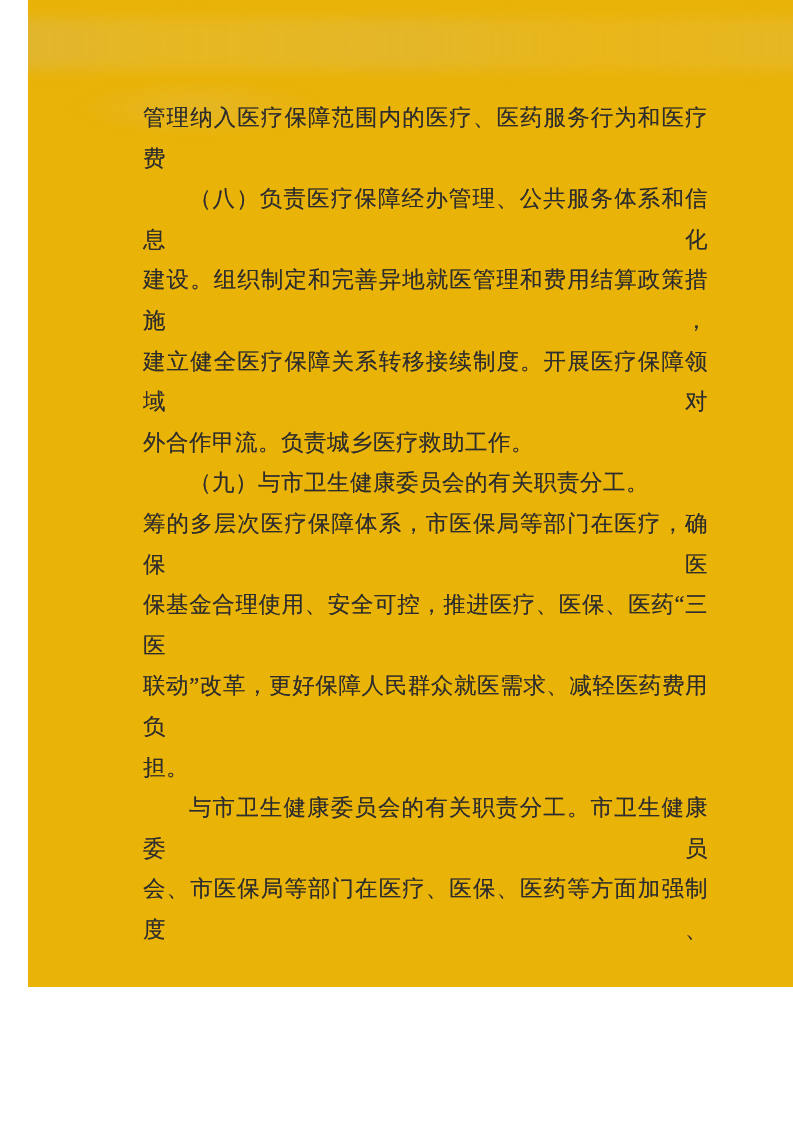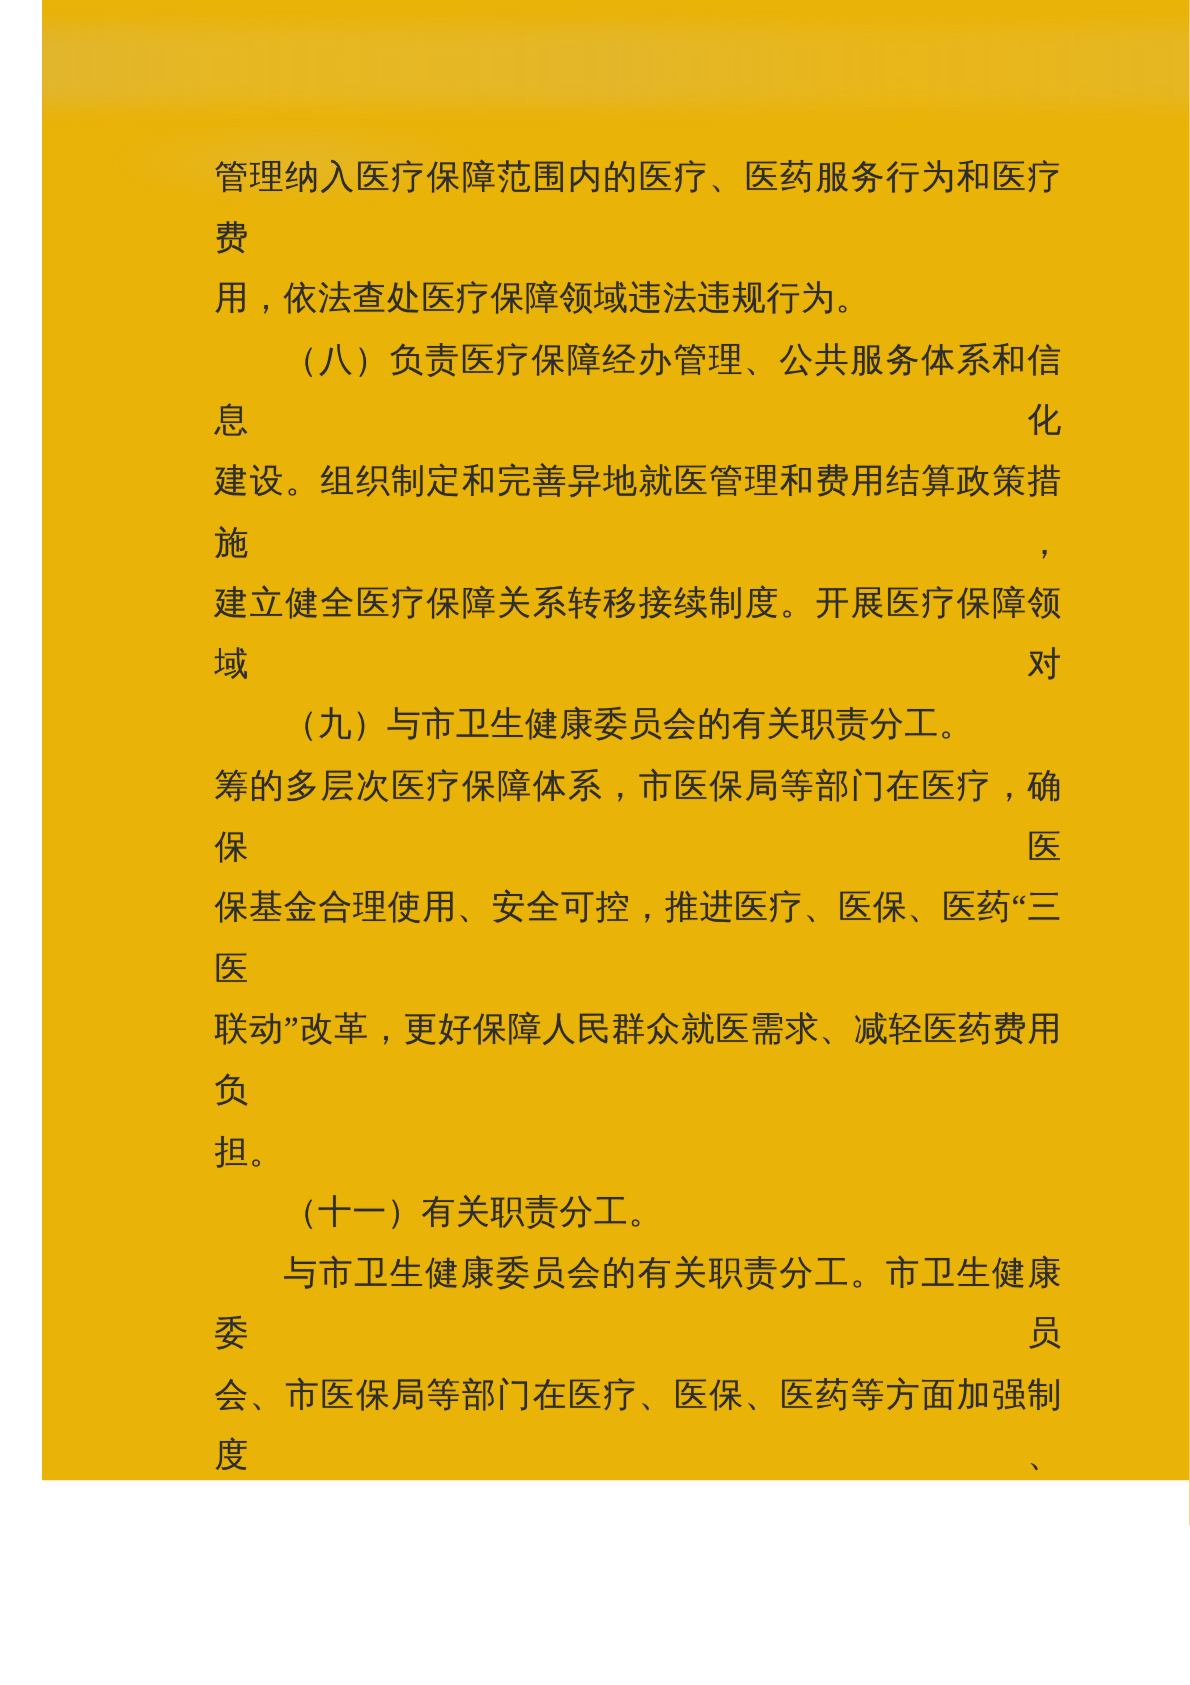--- a/index.html
+++ b/index.html
@@ -82,29 +82,28 @@
 </style>
 </head>
 <body>
 
 <div class="page">
   <div class="smudge-a"></div>
   <div class="smudge-b"></div>
 
   <div class="text-block">
     <div class="line fill">管理纳入医疗保障范围内的医疗、医药服务行为和医疗费</div>
-    <div class="line">用，依法查处医疗保障领域违法违规行为。</div>
     <div class="line indent fill">（八）负责医疗保障经办管理、公共服务体系和信息化</div>
     <div class="line fill">建设。组织制定和完善异地就医管理和费用结算政策措施，</div>
     <div class="line fill">建立健全医疗保障关系转移接续制度。开展医疗保障领域对</div>
+    <div class="line">外合作甲流。负责城乡医疗救助工作。</div>
     <div class="line indent">（九）与市卫生健康委员会的有关职责分工。</div>
     <div class="line fill">筹的多层次医疗保障体系，市医保局等部门在医疗，确保医</div>
     <div class="line fill">保基金合理使用、安全可控，推进医疗、医保、医药“三医</div>
     <div class="line fill">联动”改革，更好保障人民群众就医需求、减轻医药费用负</div>
     <div class="line">担。</div>
-    <div class="line indent">（十一）有关职责分工。</div>
     <div class="line indent fill">与市卫生健康委员会的有关职责分工。市卫生健康委员</div>
     <div class="line fill">会、市医保局等部门在医疗、医保、医药等方面加强制度、</div>
 
   </div>
 
   <div class="page-number">5</div>
 </div>
 
 </body></html>

